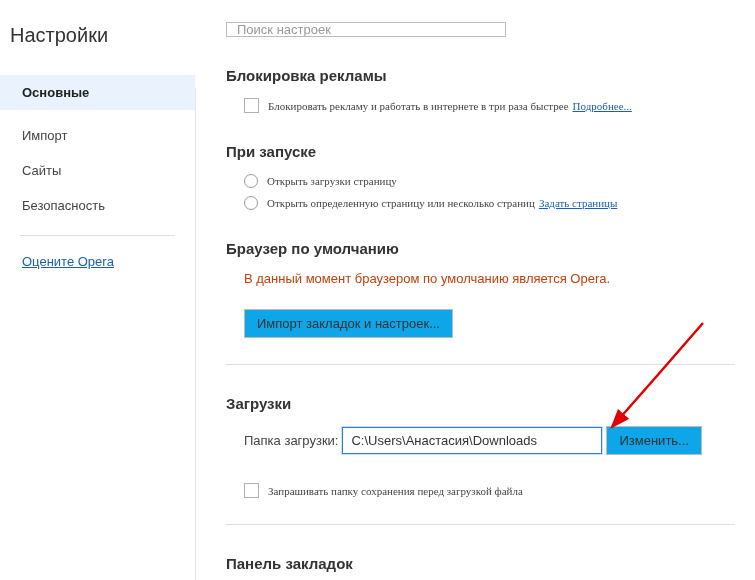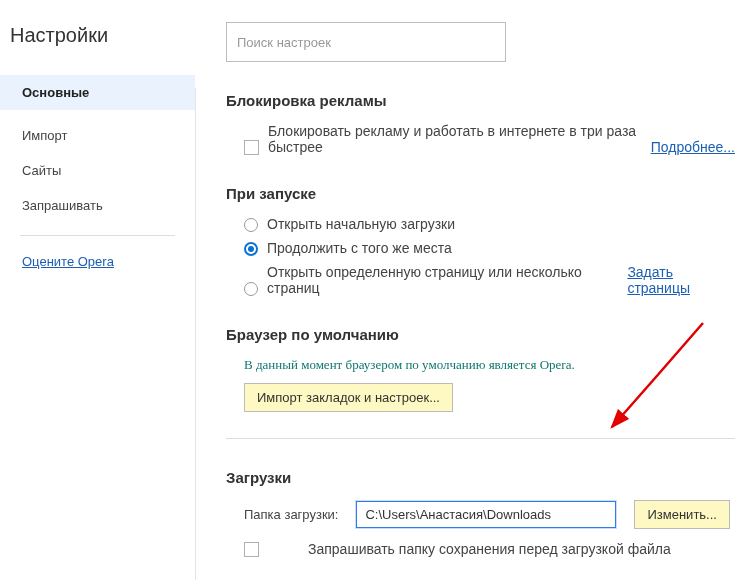--- a/index.html
+++ b/index.html
@@ -53,42 +53,43 @@
       width: 1px;
       background: #e5e5e5;
       margin-top: 88px;
     }
     .content {
       flex: 1;
       padding: 22px 20px 0 30px;
     }
     .search-input {
       width: 280px;
-      height: 40px;
+      height: 15px;
       border: 1px solid #bdbdbd;
       padding: 0 10px;
       font-size: 13px;
       color: #333;
       outline: none;
     }
     .search-input::placeholder { color: #999; }
     .section { margin-top: 30px; }
     .section-title {
       font-size: 15px;
       font-weight: bold;
       color: #333;
       margin-bottom: 14px;
     }
     .indent { padding-left: 18px; }
     .row {
       display: flex;
-      align-items: flex-end;
+      align-items: center;
       margin: 8px 0;
-      font-size: 14px;
+      font-size: 11px;
       color: #444;
+      font-family: Liberation Serif, serif;
     }
     .checkbox {
       width: 15px;
       height: 15px;
       border: 1px solid #b0b0b0;
       margin-right: 9px;
       flex-shrink: 0;
       cursor: pointer;
       background: #fff;
     }
@@ -113,36 +114,35 @@
       top: 2px; left: 2px;
     }
     .link {
       color: #1a5fb4;
       text-decoration: underline;
       cursor: pointer;
       margin-left: 4px;
     }
     .desc {
       font-size: 13px;
-      color: #0f766e;
-      margin-bottom: 10px;
-      font-family: Liberation Serif, serif;
+      color: #c2410c;
+      margin-bottom: 23px;
     }
     .btn {
       border: 1px solid #bbb;
-      background: #fef9c3;
+      background: #0ea5e9;
       padding: 6px 12px;
       font-size: 13px;
       color: #333;
       cursor: pointer;
     }
     .download-row {
       display: flex;
       align-items: center;
-      gap: 18px;
+      gap: 4px;
     }
     .label-inline { font-size: 13px; color: #444; }
     .path-input {
       flex: 1;
       max-width: 260px;
       border: 1px solid #2b7de9;
       padding: 5px 8px;
       font-size: 13px;
       color: #333;
       outline: none;
@@ -163,21 +163,21 @@
 <body>
 
 <div class="sidebar">
   <div class="sidebar-title">Настройки</div>
 
   <div class="sidebar-group-top">
     <div class="sidebar-item active">Основные</div>
   </div>
   <div class="sidebar-item">Импорт</div>
   <div class="sidebar-item">Сайты</div>
-  <div class="sidebar-item">Запрашивать</div>
+  <div class="sidebar-item">Безопасность</div>
 
   <hr class="sidebar-divider">
 
   <a class="sidebar-link">Оцените Opera</a>
 </div>
 
 <div class="vline"></div>
 
 <div class="content content-wrap">
 
@@ -192,25 +192,21 @@
         <a class="link">Подробнее...</a>
       </div>
     </div>
   </div>
 
   <div class="section">
     <div class="section-title">При запуске</div>
     <div class="indent">
       <div class="row">
         <span class="radio"></span>
-        <span>Открыть начальную загрузки</span>
-      </div>
-      <div class="row">
-        <span class="radio checked"></span>
-        <span>Продолжить с того же места</span>
+        <span>Открыть загрузки страницу</span>
       </div>
       <div class="row">
         <span class="radio"></span>
         <span>Открыть определенную страницу или несколько страниц</span>
         <a class="link">Задать страницы</a>
       </div>
     </div>
   </div>
 
   <div class="section">
@@ -224,21 +220,21 @@
   <hr class="hr-section">
 
   <div class="section">
     <div class="section-title">Загрузки</div>
     <div class="indent">
       <div class="download-row">
         <span class="label-inline">Папка загрузки:</span>
         <input type="text" class="path-input" value="C:\Users\Анастасия\Downloads" style="">
         <button class="btn">Изменить...</button>
       </div>
-      <div class="row" style="margin-top:12px;gap:40px;">
+      <div class="row" style="margin-top:28px;">
         <span class="checkbox"></span>
         <span>Запрашивать папку сохранения перед загрузкой файла</span>
       </div>
     </div>
   </div>
 
   <hr class="hr-section">
 
   <div class="section">
     <div class="section-title">Панель закладок</div>

